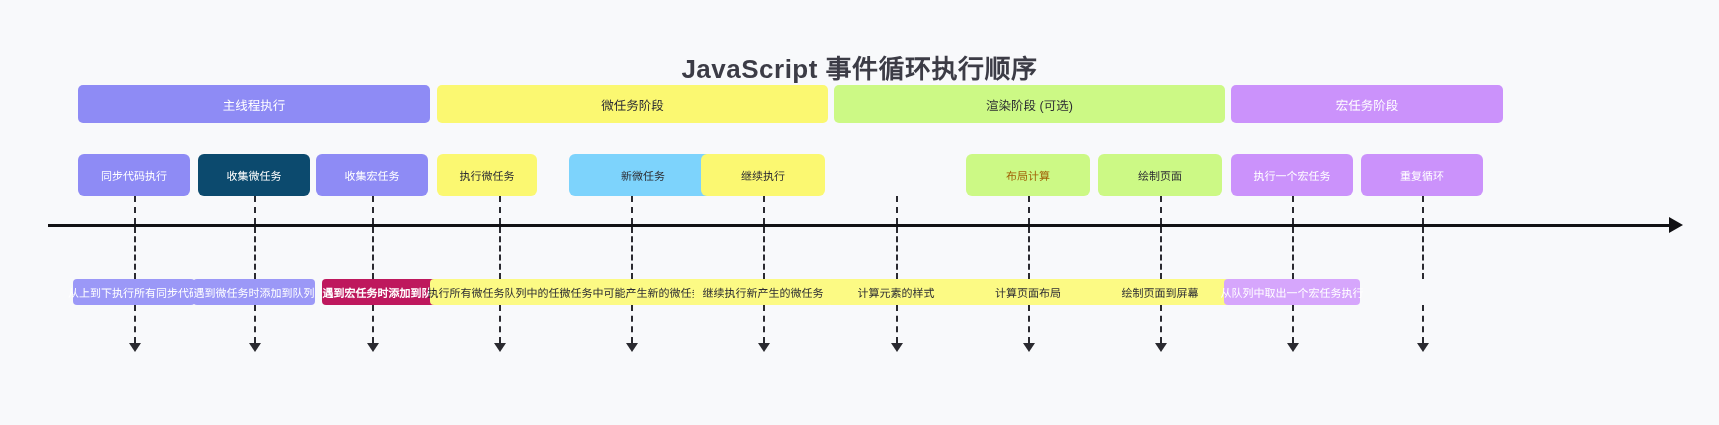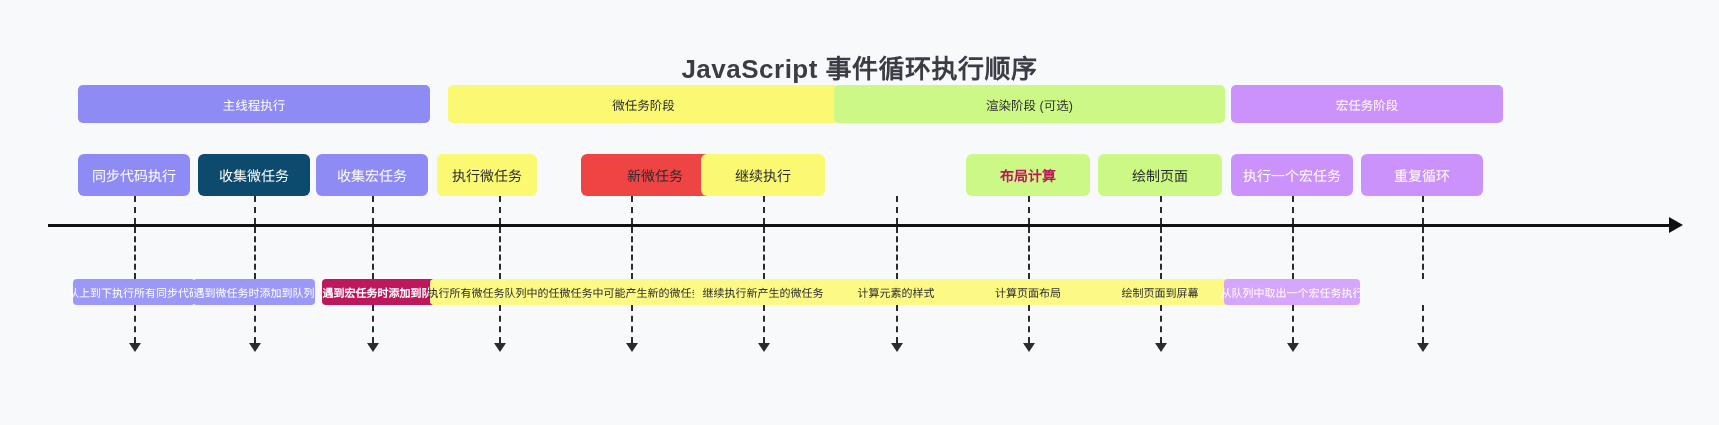--- a/index.html
+++ b/index.html
@@ -65,21 +65,21 @@
     height: 42px;
   }
   .step {
     position: absolute;
     top: 0;
     height: 42px;
     border-radius: 6px;
     display: flex;
     align-items: center;
     justify-content: center;
-    font-size: 14px;
+    font-size: 11px;
     font-weight: 500;
     box-sizing: border-box;
     white-space: nowrap;
   }
 
   
   .axis-line {
     position: absolute;
     left: 48px;
     top: 224px;
@@ -155,33 +155,33 @@
 </style>
 </head>
 <body>
 
 <div class="canvas">
 
   <div class="title">JavaScript 事件循环执行顺序</div>
 
   <div class="phase-row">
       <div class="phase" style="left: 0px; width: 352px; background: rgb(142, 139, 245); color: rgb(255, 255, 255);">主线程执行</div>
-      <div class="phase" style="left: 359px; width: 391px; background: rgb(251, 248, 113); color: rgb(44, 44, 50); margin-left: 11px;">微任务阶段</div>
+      <div class="phase" style="left: 359px; width: 391px; background: rgb(251, 248, 113); color: rgb(44, 44, 50);">微任务阶段</div>
       <div class="phase" style="left: 756px; width: 391px; background: rgb(204, 249, 133); color: rgb(44, 44, 50);">渲染阶段 (可选)</div>
       <div class="phase" style="left: 1153px; width: 272px; background: rgb(203, 146, 251); color: rgb(255, 255, 255);">宏任务阶段</div>
     </div>
 
   <div class="step-row">
       <div class="step" style="left: 0px; width: 112px; background: rgb(142, 139, 245); color: rgb(255, 255, 255);">同步代码执行</div>
       <div class="step" style="left: 120px; width: 112px; background: #0c4a6e; color: rgb(255, 255, 255);">收集微任务</div>
       <div class="step" style="left: 238px; width: 112px; background: rgb(142, 139, 245); color: rgb(255, 255, 255);">收集宏任务</div>
       <div class="step" style="left: 359px; width: 100px; background: rgb(251, 248, 113); color: rgb(44, 44, 50);">执行微任务</div>
-      <div class="step" style="left: 491px; width: 148px; background: #ef4444; color: rgb(44, 44, 50); margin-left: 12px;">新微任务</div>
+      <div class="step" style="left: 491px; width: 148px; background: #7dd3fc; color: rgb(44, 44, 50);">新微任务</div>
       <div class="step" style="left: 623px; width: 124px; background: rgb(251, 248, 113); color: rgb(44, 44, 50);">继续执行</div>
-      <div class="step" style="left: 888px; width: 124px; background: rgb(204, 249, 133); color: #be185d; font-weight: bold;">布局计算</div>
+      <div class="step" style="left: 888px; width: 124px; background: rgb(204, 249, 133); color: #a16207;">布局计算</div>
       <div class="step" style="left: 1020px; width: 124px; background: rgb(204, 249, 133); color: rgb(44, 44, 50);">绘制页面</div>
       <div class="step" style="left: 1153px; width: 122px; background: rgb(203, 146, 251); color: rgb(255, 255, 255);">执行一个宏任务</div>
       <div class="step" style="left: 1283px; width: 122px; background: rgb(203, 146, 251); color: rgb(255, 255, 255);">重复循环</div>
     </div>
 
   <div class="axis-line"></div>
   <div class="axis-head"></div>
 
   <div class="desc-row">
       <div class="desc" style="left: -5px; width: 122px; background: rgb(155, 152, 247); color: rgb(255, 255, 255);">从上到下执行所有同步代码</div>

